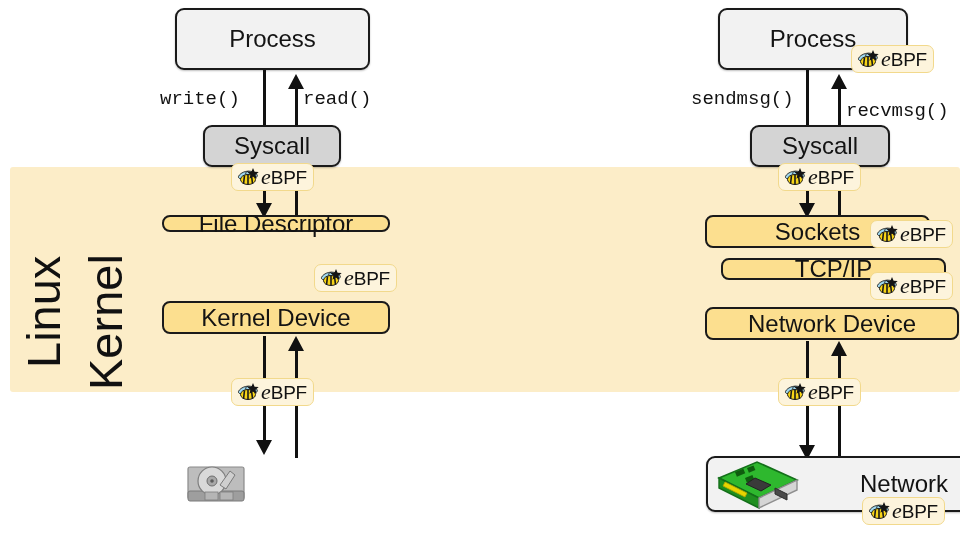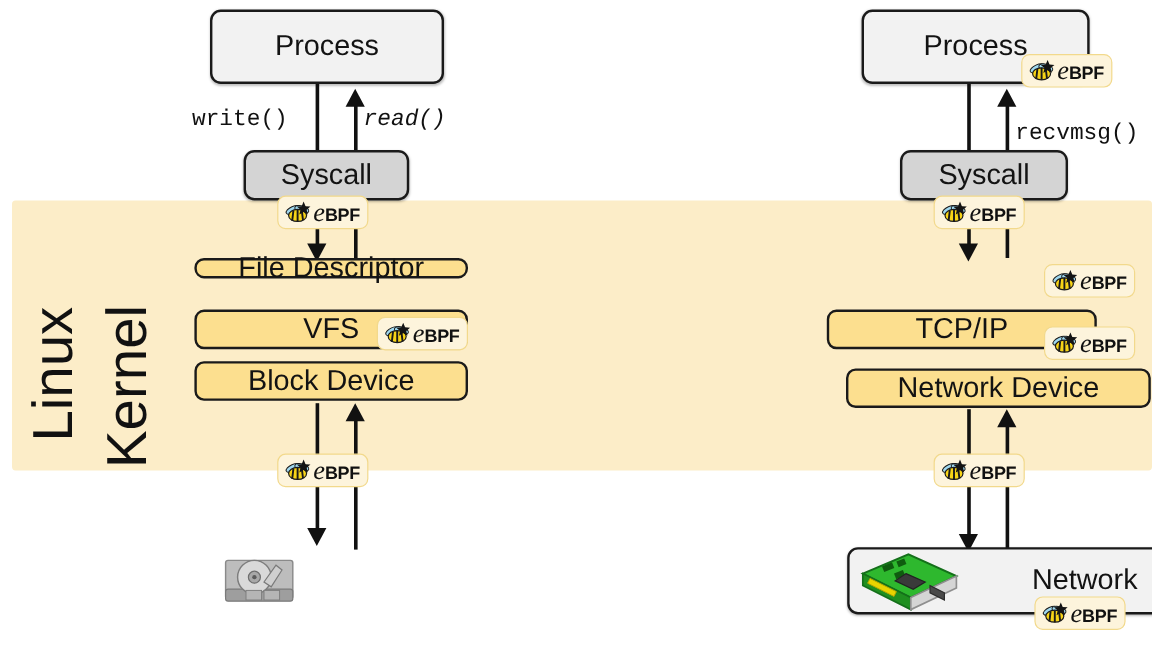--- a/index.html
+++ b/index.html
@@ -98,22 +98,22 @@
   }
   .ebpf .txt .e{
     font-family:"Liberation Serif", serif;
     font-style:italic;
     font-size:22px;
     font-weight:400;
     margin-right:0px;
   }
   .ebpf .txt .bpf{
     font-family:"Liberation Sans", sans-serif;
-    font-weight:bold;
-    font-size:15px;
+    font-weight:normal;
+    font-size:19px;
     letter-spacing:-0.3px;
   }
 
   
   .sys-label{
     position:absolute;
     font-family:"Liberation Mono", monospace;
     font-size:19px;
     color:#111;
     white-space:nowrap;
@@ -134,21 +134,21 @@
   <div class="box grey-light" style="left:175px;top:8px;width:195px;height:62px;">
     <span>Process</span>
   </div>
 
   <div class="vline" style="left:263px;top:70px;height:55px;"></div>
 
   <div class="vline" style="left:295px;top:88px;height:37px;"></div>
   <div class="head-up" style="left:288px;top:74px;"></div>
 
   <div class="sys-label" style="left:160px;top:88px;">write()</div>
-  <div class="sys-label" style="left:303px;top:88px;font-style:italic;">read()</div>
+  <div class="sys-label" style="left:303px;top:88px;">read()</div>
 
   <div class="box grey-mid" style="left:203px;top:125px;width:138px;height:42px;">
     <span>Syscall</span>
   </div>
 
   <div class="vline" style="left:263px;top:167px;height:42px;"></div>
   <div class="head-down" style="left:256px;top:203px;"></div>
   <div class="vline" style="left:295px;top:167px;height:48px;"></div>
 
   <div class="ebpf" style="left:231px;top:163px;">
@@ -162,39 +162,36 @@
     <span class="txt">
       <span class="e">e</span>
         <span class="bpf">BPF</span>
     </span>
   </div>
 
   <div class="box amber" style="left:162px;top:215px;width:228px;height:17px;">
     <span>File Descriptor</span>
   </div>
 
-  <div class="box amber" style="left:162px;top:258px;width:228px;height:33px;">
-    <span>VFS</span>
-  </div>
   <div class="ebpf" style="left:314px;top:264px;">
     <svg class="bee" viewBox="0 0 48 44">
       <ellipse cx="17" cy="18" rx="13" ry="6" fill="#9fd8ef" stroke="#1a1a1a" stroke-width="1.6" transform="rotate(-24 17 18)"></ellipse>
       <ellipse cx="31" cy="17" rx="12" ry="6" fill="#9fd8ef" stroke="#1a1a1a" stroke-width="1.6" transform="rotate(16 31 17)"></ellipse>
       <ellipse cx="24" cy="27" rx="15" ry="10" fill="#f7d417" stroke="#1a1a1a" stroke-width="2"></ellipse>
       <path d="M17 19 L15 36 M24 17 L24 37 M31 19 L33 35" stroke="#1a1a1a" stroke-width="3.2" fill="none"></path>
       <path d="M34 4 l3.2 7.6 8.2 .6 -6.3 5.3 2 8 -7.1 -4.3 -7.1 4.3 2 -8 -6.3 -5.3 8.2 -.6z" fill="#141414"></path>
     </svg>
     <span class="txt">
       <span class="e">e</span>
         <span class="bpf">BPF</span>
     </span>
   </div>
 
   <div class="box amber" style="left:162px;top:301px;width:228px;height:33px;">
-    <span>Block Device</span>
+    <span>Kernel Device</span>
   </div>
 
   <div class="vline" style="left:263px;top:336px;height:110px;"></div>
   <div class="head-down" style="left:256px;top:440px;"></div>
   <div class="vline" style="left:295px;top:348px;height:110px;"></div>
   <div class="head-up" style="left:288px;top:336px;"></div>
 
   <div class="ebpf" style="left:231px;top:378px;">
     <svg class="bee" viewBox="0 0 48 44">
       <ellipse cx="17" cy="18" rx="13" ry="6" fill="#9fd8ef" stroke="#1a1a1a" stroke-width="1.6" transform="rotate(-24 17 18)"></ellipse>
@@ -234,20 +231,21 @@
     <span class="txt">
       <span class="e">e</span>
         <span class="bpf">BPF</span>
     </span>
   </div>
 
   <div class="vline" style="left:806px;top:70px;height:55px;"></div>
   <div class="vline" style="left:838px;top:88px;height:37px;"></div>
   <div class="head-up" style="left:831px;top:74px;"></div>
 
+  <div class="sys-label" style="left:691px;top:88px;">sendmsg()</div>
   <div class="sys-label" style="left:846px;top:88px;margin-top:12px;">recvmsg()</div>
 
   <div class="box grey-mid" style="left:750px;top:125px;width:140px;height:42px;">
     <span>Syscall</span>
   </div>
 
   <div class="vline" style="left:806px;top:167px;height:42px;"></div>
   <div class="head-down" style="left:799px;top:203px;"></div>
   <div class="vline" style="left:838px;top:167px;height:48px;"></div>
 
@@ -258,35 +256,38 @@
       <ellipse cx="24" cy="27" rx="15" ry="10" fill="#f7d417" stroke="#1a1a1a" stroke-width="2"></ellipse>
       <path d="M17 19 L15 36 M24 17 L24 37 M31 19 L33 35" stroke="#1a1a1a" stroke-width="3.2" fill="none"></path>
       <path d="M34 4 l3.2 7.6 8.2 .6 -6.3 5.3 2 8 -7.1 -4.3 -7.1 4.3 2 -8 -6.3 -5.3 8.2 -.6z" fill="#141414"></path>
     </svg>
     <span class="txt">
       <span class="e">e</span>
         <span class="bpf">BPF</span>
     </span>
   </div>
 
+  <div class="box amber" style="left:705px;top:215px;width:225px;height:33px;">
+    <span>Sockets</span>
+  </div>
   <div class="ebpf" style="left:870px;top:220px;">
     <svg class="bee" viewBox="0 0 48 44">
       <ellipse cx="17" cy="18" rx="13" ry="6" fill="#9fd8ef" stroke="#1a1a1a" stroke-width="1.6" transform="rotate(-24 17 18)"></ellipse>
       <ellipse cx="31" cy="17" rx="12" ry="6" fill="#9fd8ef" stroke="#1a1a1a" stroke-width="1.6" transform="rotate(16 31 17)"></ellipse>
       <ellipse cx="24" cy="27" rx="15" ry="10" fill="#f7d417" stroke="#1a1a1a" stroke-width="2"></ellipse>
       <path d="M17 19 L15 36 M24 17 L24 37 M31 19 L33 35" stroke="#1a1a1a" stroke-width="3.2" fill="none"></path>
       <path d="M34 4 l3.2 7.6 8.2 .6 -6.3 5.3 2 8 -7.1 -4.3 -7.1 4.3 2 -8 -6.3 -5.3 8.2 -.6z" fill="#141414"></path>
     </svg>
     <span class="txt">
       <span class="e">e</span>
         <span class="bpf">BPF</span>
     </span>
   </div>
 
-  <div class="box amber" style="left:689px;top:258px;width:225px;height:33px;">
+  <div class="box amber" style="left:721px;top:258px;width:225px;height:22px;">
     <span>TCP/IP</span>
   </div>
   <div class="ebpf" style="left:870px;top:272px;">
     <svg class="bee" viewBox="0 0 48 44">
       <ellipse cx="17" cy="18" rx="13" ry="6" fill="#9fd8ef" stroke="#1a1a1a" stroke-width="1.6" transform="rotate(-24 17 18)"></ellipse>
       <ellipse cx="31" cy="17" rx="12" ry="6" fill="#9fd8ef" stroke="#1a1a1a" stroke-width="1.6" transform="rotate(16 31 17)"></ellipse>
       <ellipse cx="24" cy="27" rx="15" ry="10" fill="#f7d417" stroke="#1a1a1a" stroke-width="2"></ellipse>
       <path d="M17 19 L15 36 M24 17 L24 37 M31 19 L33 35" stroke="#1a1a1a" stroke-width="3.2" fill="none"></path>
       <path d="M34 4 l3.2 7.6 8.2 .6 -6.3 5.3 2 8 -7.1 -4.3 -7.1 4.3 2 -8 -6.3 -5.3 8.2 -.6z" fill="#141414"></path>
     </svg>

